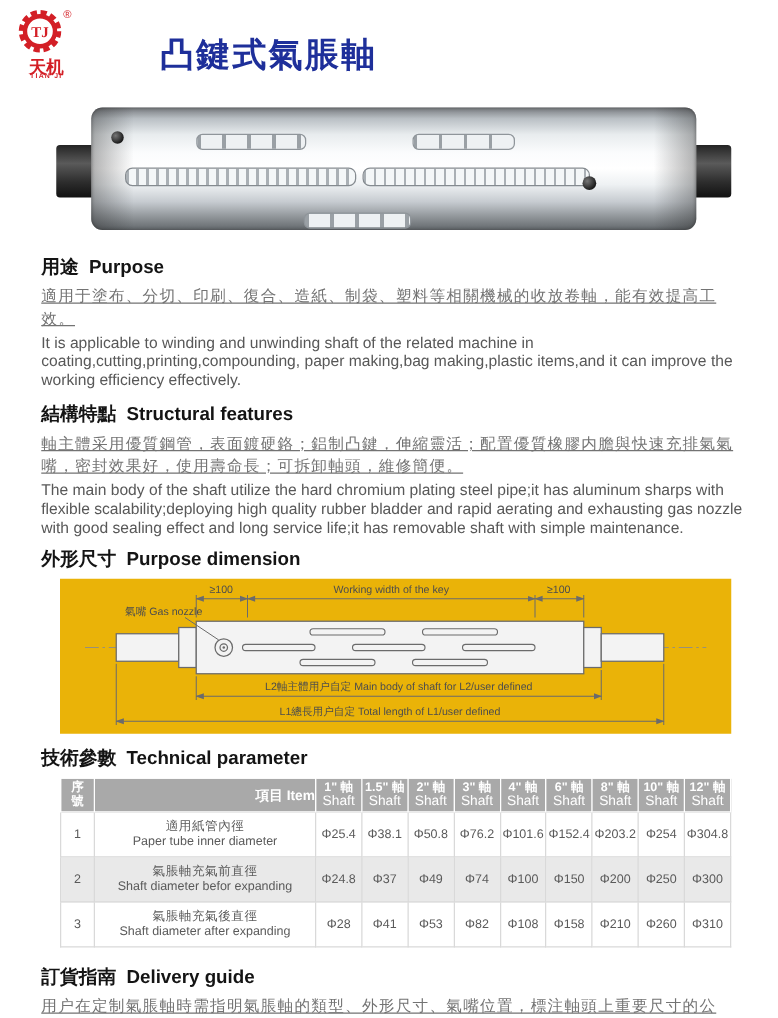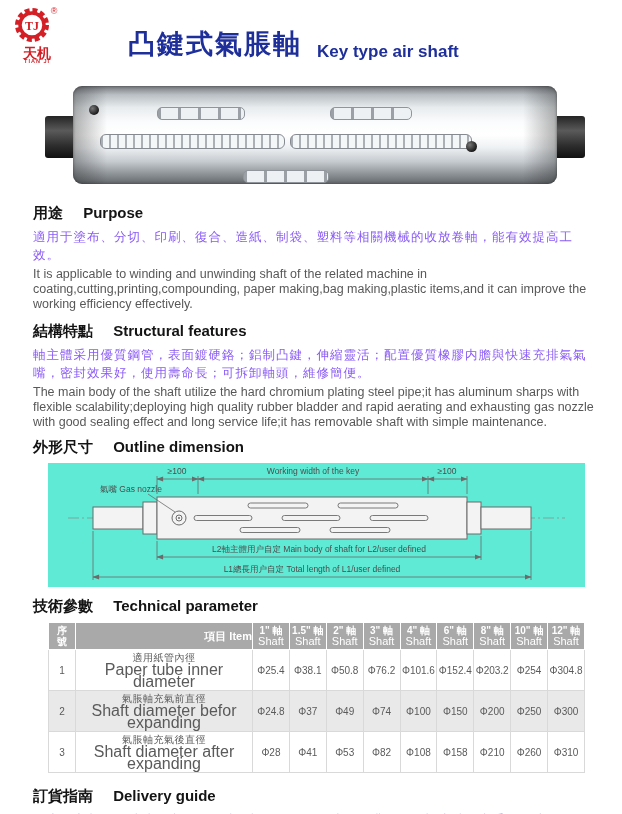--- a/index.html
+++ b/index.html
@@ -31,62 +31,61 @@
   .shaft-body::before,.shaft-body::after{content:"";position:absolute;top:0;bottom:0;width:34px;}
   .shaft-body::before{left:0;border-radius:9px 0 0 9px;background:linear-gradient(90deg,rgba(30,30,30,.35),rgba(0,0,0,0));}
   .shaft-body::after{right:0;border-radius:0 9px 9px 0;background:linear-gradient(270deg,rgba(30,30,30,.35),rgba(0,0,0,0));}
   .slot-strip{position:absolute;height:11px;border:1px solid #8f959a;border-radius:5px;
     background:repeating-linear-gradient(90deg,#9aa0a5 0 3px,#eef1f3 3px 20px);}
   .key-strip{position:absolute;top:48px;height:13px;border:1px solid #858b90;border-radius:6px;
     background:repeating-linear-gradient(90deg,#aab0b5 0 2px,#f4f7f8 2px 8px);}
   .hole{position:absolute;border-radius:50%;background:radial-gradient(circle at 35% 35%,#777,#1b1b1b 70%);}
   
   .sec-head{margin:0 0 0 33px;font-size:15px;font-weight:bold;color:#141414;}
-  .sec-head .en{margin-left:16px;}
+  .sec-head .en{margin-left:4px;}
   .para{margin:0 26px 0 33px;}
-  .para.cn{font-size:12.5px;line-height:18px;letter-spacing:1px;color:#8b5cf6;}
+  .para.cn{font-size:12.5px;line-height:18px;letter-spacing:1px;color:#737373;text-decoration:underline;}
   .para.en{font-size:12.5px;line-height:15px;color:#585858;}
   .mt20{margin-top:20px;} .mt14{margin-top:14px;} .mt10{margin-top:10px;}
   .mt8{margin-top:8px;} .mt5{margin-top:5px;} .mt3{margin-top:3px;}
   
-  .drawing-panel{margin:6px 0 0 48px;width:537px;height:124px;background:#5eead4;}
+  .drawing-panel{margin:6px 0 0 48px;width:537px;height:124px;background:#eab308;}
   .drawing-panel svg{display:block;}
   .dwg-text{font-size:8.5px;fill:#4d4d4d;font-family:"Liberation Sans","DejaVu Sans",sans-serif;}
   
   table.tp{margin:6px 0 0 48px;width:537px;border-collapse:collapse;table-layout:fixed;}
   table.tp th{background:#a9a9a9;color:#ffffff;border:1px solid #ffffff;
     font-weight:bold;padding:2px 0;vertical-align:middle;}
   th.th-no{width:26px;font-size:10px;line-height:11px;}
   th.th-item{width:176px;font-size:11px;text-align:right;}
   th.th-size{font-size:10px;line-height:11px;}
   th.th-size .l2{font-weight:normal;font-size:11px;}
   table.tp td{border:1px solid #d9d9d9;font-size:10px;color:#5a5a5a;
     text-align:center;vertical-align:middle;padding:2px 0;height:31px;}
   td.td-item{text-align:left;padding-left:8px;}
   td.td-item .cn{font-size:10px;letter-spacing:.5px;line-height:12px;}
-  td.td-item .en{font-size:16px;line-height:12px;}
+  td.td-item .en{font-size:10px;line-height:12px;}
   tr.alt td{background:#e9e9e9;}
 </style>
 </head>
 <body>
 
 <div class="header">
   <div class="logo">
     <svg width="54" height="44" viewBox="0 0 54 44">
       <circle cx="22" cy="21" r="14" fill="none" stroke="#d31f26" stroke-width="6" stroke-dasharray="4.6 2.73"></circle>
       <circle cx="22" cy="21" r="12" fill="#ffffff" stroke="#d31f26" stroke-width="3.5"></circle>
       <text x="22" y="25.5" text-anchor="middle" font-size="12" font-weight="bold" fill="#d31f26" font-family="Liberation Serif, DejaVu Serif, serif">TJ</text>
       <text x="44" y="10" text-anchor="middle" font-size="9" fill="#d31f26">®</text>
     </svg>
     <div class="cn">天机</div>
     <div class="en">TIAN JI</div>
   </div>
   <div class="title-row">
     <span class="title-cn">凸鍵式氣脹軸</span>
-    <span class="title-en">Key type air shaft</span>
   </div>
 </div>
 
 <div class="photo">
   <div class="journal left"></div>
   <div class="journal right"></div>
   <div class="shaft-body"></div>
   <div class="slot-strip" style="left:112px;top:21px;width:86px;"></div>
   <div class="slot-strip" style="left:285px;top:21px;width:80px;"></div>
   <div class="key-strip" style="left:55px;width:183px;"></div>
@@ -105,21 +104,21 @@
 
 <h3 class="sec-head mt10">
   <span>結構特點</span>
   <span class="en">Structural features</span>
 </h3>
 <p class="para cn mt5">軸主體采用優質鋼管，表面鍍硬鉻；鋁制凸鍵，伸縮靈活；配置優質橡膠内膽與快速充排氣氣嘴，密封效果好，使用壽命長；可拆卸軸頭，維修簡便。</p>
 <p class="para en mt3">The main body of the shaft utilize the hard chromium plating steel pipe;it has aluminum sharps with flexible scalability;deploying high quality rubber bladder and rapid aerating and exhausting gas nozzle with good sealing effect and long service life;it has removable shaft with simple maintenance.</p>
 
 <h3 class="sec-head mt8">
   <span>外形尺寸</span>
-  <span class="en">Outline dimension</span>
+  <span class="en">Purpose dimension</span>
 </h3>
 <div class="drawing-panel">
   <svg width="537" height="124" viewBox="0 0 537 124">
     <defs>
       <marker id="arr" markerWidth="7" markerHeight="6" refX="6" refY="3" orient="auto" markerUnits="userSpaceOnUse">
         <path d="M0,0.6 L6.6,3 L0,5.4 z" fill="#6b6b6b"></path>
       </marker>
       <marker id="arrS" markerWidth="7" markerHeight="6" refX="0.5" refY="3" orient="auto" markerUnits="userSpaceOnUse">
         <path d="M6.6,0.6 L0,3 L6.6,5.4 z" fill="#6b6b6b"></path>
       </marker>

